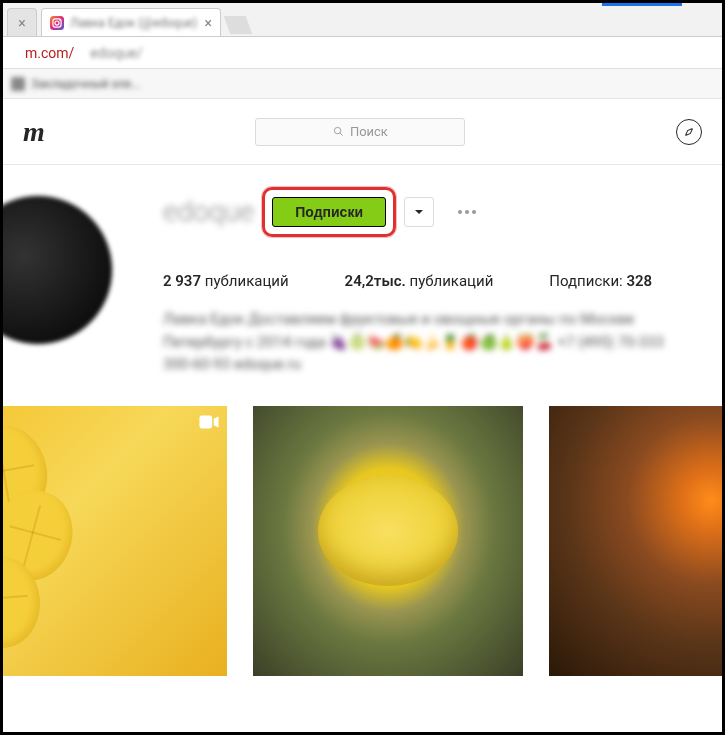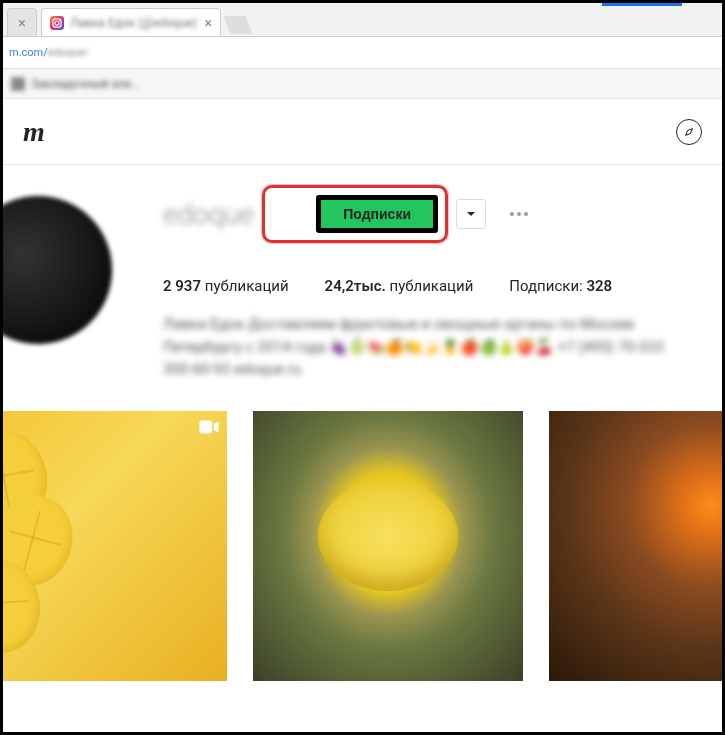--- a/index.html
+++ b/index.html
@@ -10,49 +10,49 @@
 .tab { height: 28px; background: #fff; border: 1px solid #ccc; border-bottom: none; border-radius: 4px 4px 0 0; display: flex; align-items: center; padding: 0 8px; margin-left: 4px; font-size: 12px; color: #555; gap: 6px; }
 .tab.inactive { background: #e4e4e4; width: 30px; justify-content: center; }
 .tab.active { width: 180px; }
 .tab-close { color: #888; font-size: 14px; cursor: pointer; }
 .tab-favicon { width: 14px; height: 14px; }
 .tab-title { filter: blur(2px); color: #777; flex: 1; white-space: nowrap; overflow: hidden; }
 .new-tab { width: 22px; height: 18px; background: #ddd; margin-left: 6px; transform: skewX(20deg); margin-bottom: 2px; }
 .active-indicator { position: absolute; top:0; right: 40px; width: 80px; height: 3px; background: #1a73e8; }
 
 .address-bar { height: 32px; background: #fff; border-bottom: 1px solid #e0e0e0; display: flex; align-items: center; padding: 0 6px; }
-.url { font-size: 11px; color: #3b82f6; }
+.url { font-size: 14px; color: #b91c1c; margin-left: 16px; }
 .url-blur { filter: blur(2px); color: #888; }
 
 .bookmarks-bar { height: 30px; background: #f7f7f7; border-bottom: 1px solid #e5e5e5; display: flex; align-items: center; padding: 0 8px; }
 .bookmark { display: flex; align-items: center; gap: 6px; font-size: 12px; filter: blur(2.5px); color: #555; }
 .bookmark-icon { width: 14px; height: 14px; background: #888; border-radius: 2px; }
 
 
 .ig-header { height: 66px; border-bottom: 1px solid #e6e6e6; display: flex; align-items: center; padding: 0 20px; justify-content: space-between; background: #fff; }
 .ig-logo { font-family: cursive; font-size: 28px; font-style: italic; font-weight: 600; color: #262626; }
 .search-box { width: 210px; height: 28px; border: 1px solid #dbdbdb; border-radius: 3px; background: #fafafa; display: flex; align-items: center; justify-content: center; gap: 6px; color: #999; font-size: 13px; }
 .compass { width: 26px; height: 26px; border: 1.5px solid #262626; border-radius: 50%; display: flex; align-items: center; justify-content: center; }
 .compass-inner { width: 10px; height: 10px; transform: rotate(45deg); }
 
 
 .profile { padding: 30px 20px 30px 0; display: flex; gap: 70px; }
 .avatar-wrap { width: 130px; flex-shrink: 0; margin-left: -40px; }
 .avatar { width: 150px; height: 150px; border-radius: 50%; background: radial-gradient(circle at 40% 40%, #333, #000); filter: blur(2px); border: 1px solid #ddd; }
 .profile-info { flex: 1; }
 .profile-row1 { display: flex; align-items: center; gap: 18px; margin-bottom: 18px; }
 .username { font-size: 28px; font-weight: 300; color: #888; filter: blur(3px); }
-.follow-btn { padding: 6px 22px; border: 5px solid #000000; border-radius: 3px; background: #22c55e; font-size: 14px; font-weight: 600; color: #262626; cursor: pointer; margin-left: 44px; }
+.follow-btn { padding: 6px 22px; border: 1px solid #000000; border-radius: 3px; background: #84cc16; font-size: 14px; font-weight: 600; color: #262626; cursor: pointer; }
 .highlight-ring { position: absolute; border: 3px solid #e03030; border-radius: 10px; padding: 4px; pointer-events: none; box-shadow: 0 0 0 1px rgba(224,48,48,0.3); }
 .dropdown-btn { width: 30px; height: 30px; border: 1px solid #dbdbdb; border-radius: 3px; background: #fff; display: flex; align-items: center; justify-content: center; cursor: pointer; }
 .dropdown-btn::after { content: ""; border: 4px solid transparent; border-top-color: #262626; margin-top: 4px; }
 .more-btn { display: flex; gap: 3px; cursor: pointer; padding: 6px; }
 .more-btn span { width: 4px; height: 4px; border-radius: 50%; background: #999; }
 
-.stats { display: flex; gap: 36px; font-size: 15px; color: #262626; margin-bottom: 18px; margin-top: 44px; }
+.stats { display: flex; gap: 56px; font-size: 15px; color: #262626; margin-bottom: 18px; margin-top: 44px; }
 .stat-num { font-weight: 600; }
 
 .bio { font-size: 15px; color: #555; filter: blur(3px); line-height: 1.5; }
 .bio-line { white-space: nowrap; }
 
 
 .posts { display: flex; gap: 26px; padding: 0 14px; }
 .post { width: 270px; height: 270px; position: relative; background: #333; flex-shrink: 0; }
 .post1 { background: linear-gradient(135deg, #f4c430 0%, #f7d858 40%, #e8b020 100%); margin-left: -60px; }
 .post2 { background: radial-gradient(ellipse at 50% 45%, #f5d030 0%, #e8c820 28%, #9a9550 40%, #6b7840 55%, #3a4028 100%); }
@@ -111,20 +111,27 @@
 
 <div class="bookmarks-bar">
   <div class="bookmark">
     <div class="bookmark-icon"></div>
     <span>Закладочный эле...</span>
   </div>
 </div>
 
 <div class="ig-header">
   <div class="ig-logo">m</div>
+  <div class="search-box">
+    <svg width="11" height="11" viewBox="0 0 24 24" fill="none" stroke="#999" stroke-width="2">
+        <circle cx="10" cy="10" r="7"></circle>
+        <line x1="21" y1="21" x2="15" y2="15"></line>
+      </svg>
+    <span>Поиск</span>
+  </div>
   <div class="compass">
     <svg class="compass-inner" viewBox="0 0 10 10">
         <polygon points="5,0 7,5 5,10 3,5" fill="none" stroke="#262626" stroke-width="1"></polygon>
       </svg>
   </div>
 </div>
 
 <div class="profile">
   <div class="avatar-wrap">
     <div class="avatar"></div>

